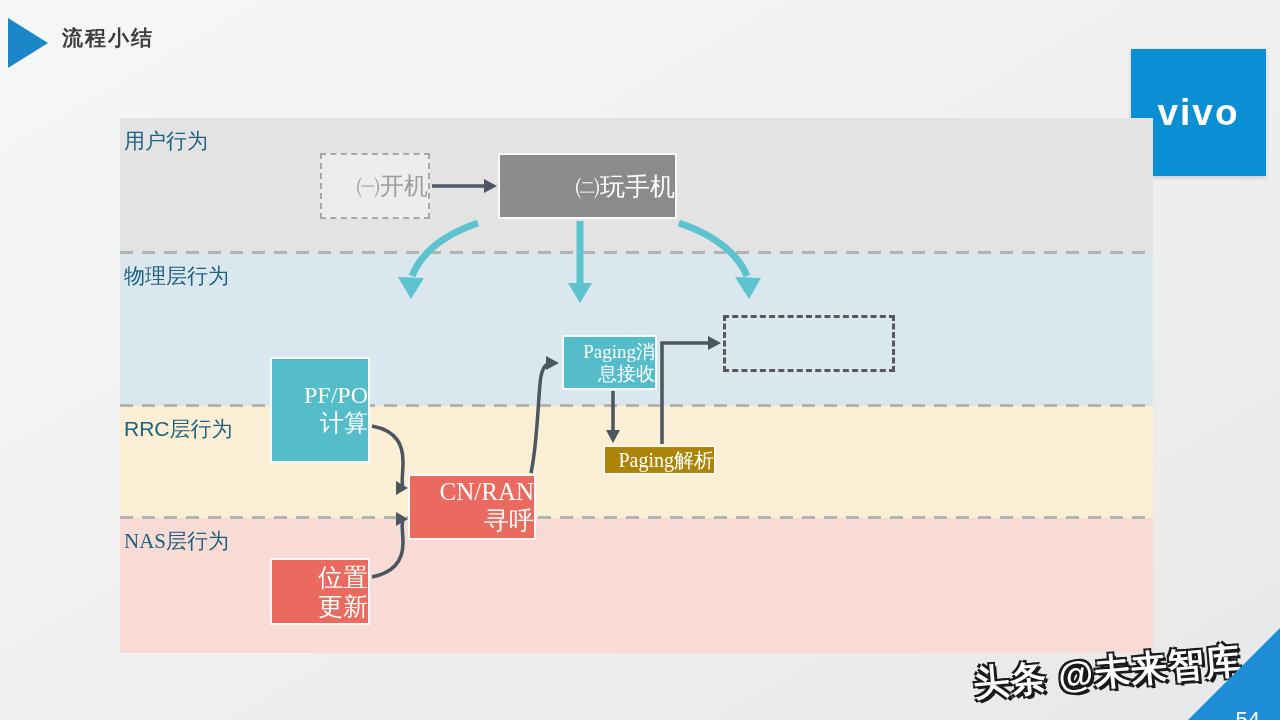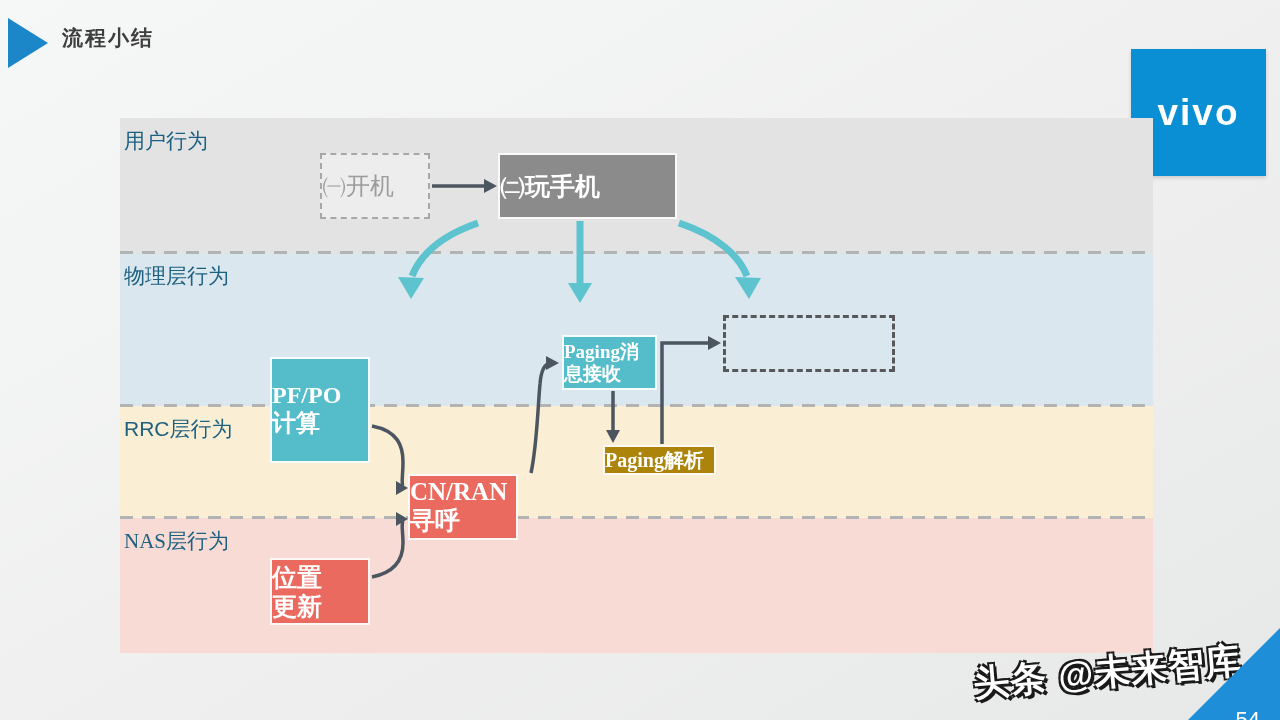--- a/index.html
+++ b/index.html
@@ -30,30 +30,30 @@
   .band-phy{top:135px;height:153px;background:var(--band-phy);}
   .band-rrc{top:288px;height:112px;background:var(--band-rrc);}
   .band-nas{top:400px;height:135px;background:var(--band-nas);font-family:Liberation Serif, serif;}
   .band-label{position:absolute;left:4px;top:9px;font-size:21px;color:var(--label-blue);}
   .sep{position:absolute;left:0;width:100%;height:3px;
     background:repeating-linear-gradient(90deg,var(--sep-gray) 0 13px,transparent 13px 22px);}
   .sep1{top:133px;} .sep2{top:286px;} .sep3{top:398px;}
 
   
   .node{position:absolute;box-sizing:border-box;display:flex;flex-direction:column;
-    align-items:flex-start;justify-content:center;text-align:center;line-height:1.15;}
-  .solid{border:2px solid rgba(255,255,255,.95);color:#fff;font-weight:bold;}
+    align-items:flex-end;justify-content:center;text-align:center;line-height:1.15;}
+  .solid{border:2px solid rgba(255,255,255,.95);color:#fff;}
   .serif{font-family:"Liberation Serif","DejaVu Serif",serif;}
   .n-power{left:320px;top:153px;width:110px;height:66px;background:var(--dashed-fill);
     border:2px dashed var(--dashed-border);color:var(--dashed-text);font-size:24px;}
   .n-play{left:498px;top:153px;width:179px;height:66px;background:var(--gray-box);font-size:25px;}
   .n-pfpo{left:270px;top:357px;width:100px;height:106px;background:var(--teal-box);font-size:24px;}
   .n-pagrx{left:562px;top:335px;width:95px;height:55px;background:var(--teal-box);font-size:19px;}
   .n-pagparse{left:557px;top:445px;width:113px;height:30px;background:var(--gold-box);font-size:20px;margin-left:46px;}
-  .n-cnran{left:408px;top:474px;width:110px;height:66px;background:var(--red-box);font-size:25px;}
+  .n-cnran{left:408px;top:474px;width:128px;height:66px;background:var(--red-box);font-size:25px;}
   .n-locupd{left:270px;top:558px;width:100px;height:67px;background:var(--red-box);font-size:25px;}
   .n-empty{left:723px;top:315px;width:172px;height:57px;background:transparent;
     border:3px dashed #58585a;}
 
   
   .arrows{position:absolute;left:0;top:0;pointer-events:none;}
   .ad{stroke:var(--arrow-dark);stroke-width:3.5;fill:none;}
   .ahd{fill:var(--arrow-dark);stroke:none;}
   .at{stroke:var(--arrow-teal);stroke-width:7;fill:none;}
   .aht{fill:var(--arrow-teal);stroke:none;}

